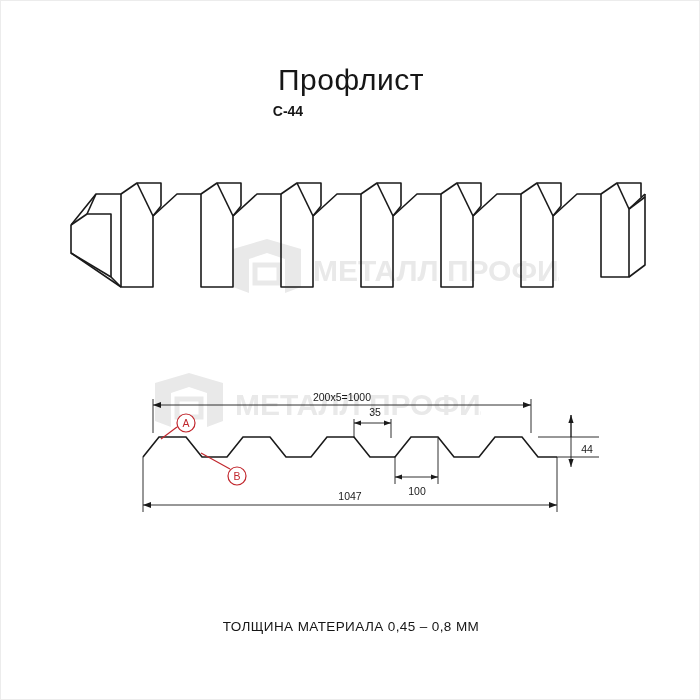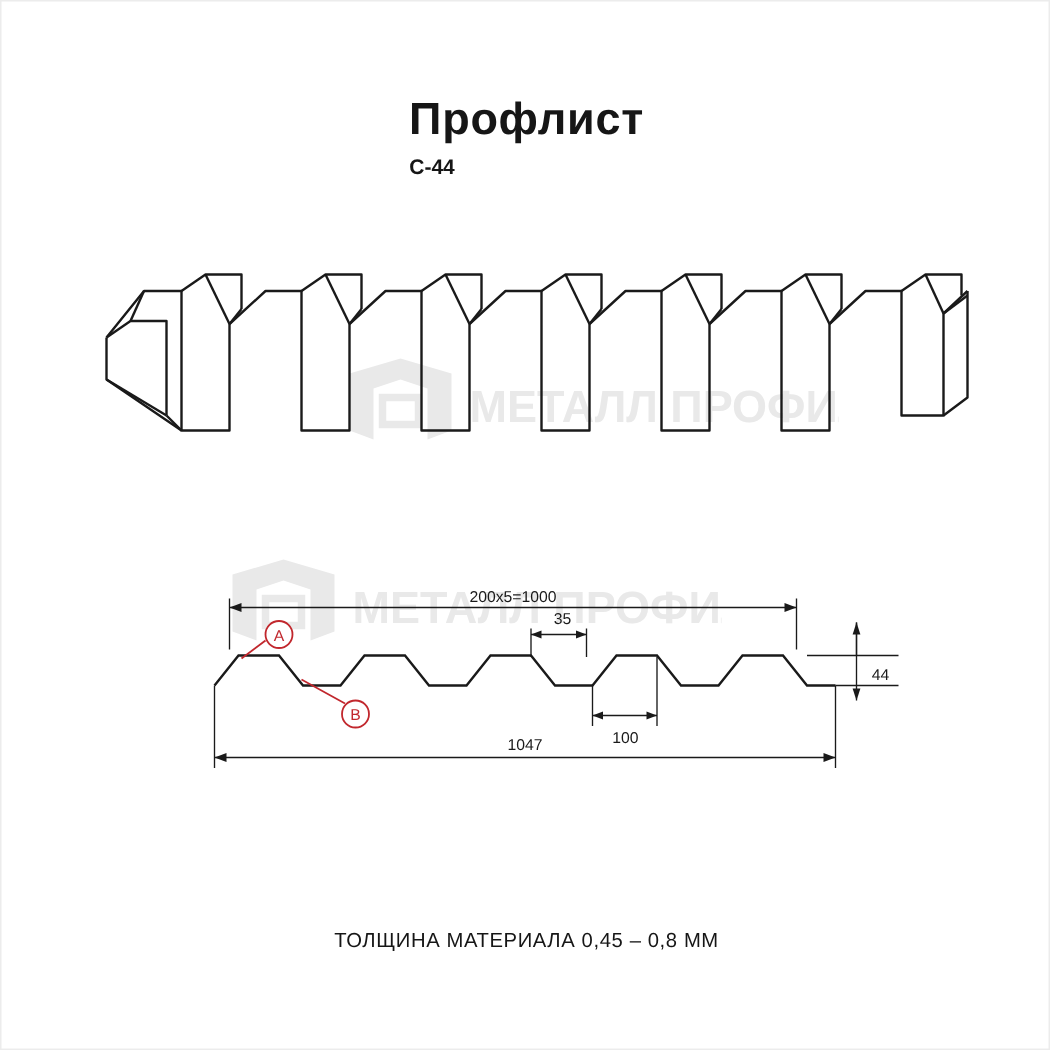--- a/index.html
+++ b/index.html
@@ -23,21 +23,21 @@
     border: 1px solid #ececec;
     box-sizing: border-box;
   }
   .title {
     position: absolute;
     top: 62px;
     left: 0;
     width: 700px;
     text-align: center;
     font-size: 30px;
-    font-weight: bold;
+    font-weight: normal;
     letter-spacing: 0.5px;
     color: #161616;
   }
   .subtitle {
     position: absolute;
     top: 102px;
     left: 0;
     width: 574px;
     text-align: center;
     font-size: 14px;

